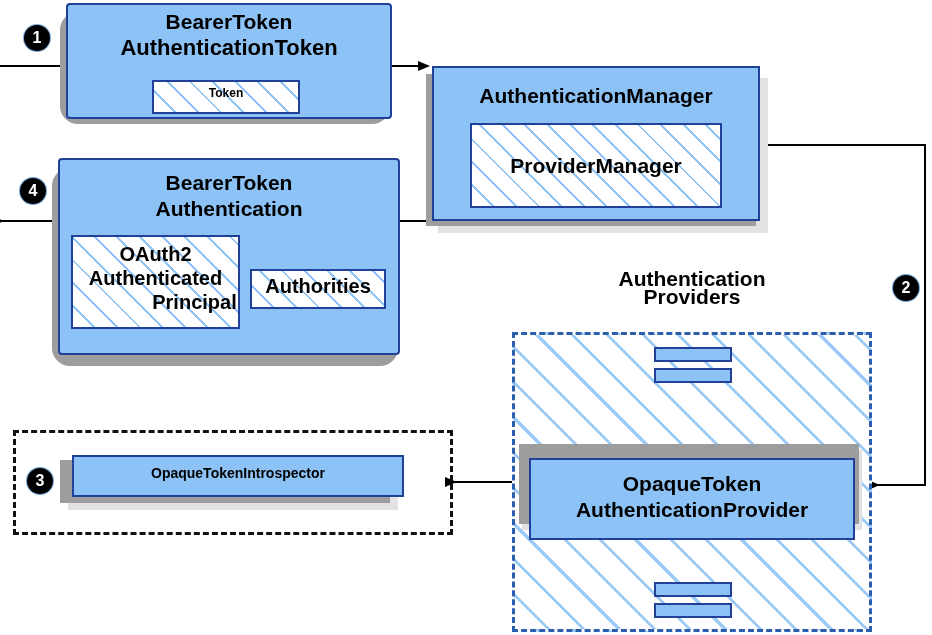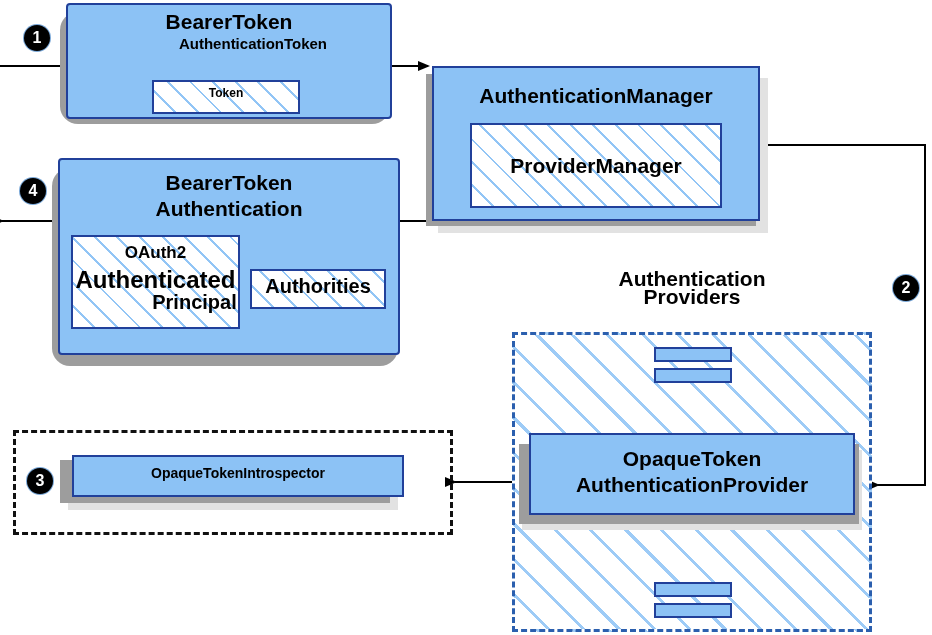--- a/index.html
+++ b/index.html
@@ -90,21 +90,21 @@
       <line x1="692" y1="392" x2="692" y2="428" stroke="#000" stroke-width="4" marker-start="url(#up)" marker-end="url(#dn)"></line>
     </g>
     <g>
       <line x1="692" y1="538" x2="692" y2="575" stroke="#000" stroke-width="4" marker-start="url(#up)" marker-end="url(#dn)"></line>
     </g>
   </svg>
 
   <div class="shadow-dk" style="left:60px;top:12px;width:330px;height:112px;border-radius:18px;"></div>
   <div class="bluebox rounded" style="left:66px;top:3px;width:326px;height:116px;">
     <div class="lbl" style="left:0;top:5px;width:100%;font-size:21px;">BearerToken</div>
-    <div class="lbl" style="left:0;top:31px;width:100%;font-size:15px;margin-left:24px;">AuthenticationToken</div>
+    <div class="lbl" style="left:0;top:31px;width:100%;font-size:22px;">AuthenticationToken</div>
   </div>
   <div class="hatch" style="left:152px;top:80px;width:148px;height:34px;">
     <div class="lbl" style="left:0;top:5px;width:100%;font-size:12px;">Token</div>
   </div>
   <div class="badge" style="left:24px;top:25px;">1</div>
 
   <div class="shadow-lt" style="left:438px;top:78px;width:330px;height:155px;"></div>
   <div class="shadow-dk" style="left:426px;top:74px;width:330px;height:152px;"></div>
   <div class="bluebox" style="left:432px;top:66px;width:328px;height:155px;">
     <div class="lbl" style="left:0;top:16px;width:100%;font-size:21px;">AuthenticationManager</div>
@@ -112,40 +112,40 @@
   <div class="hatch" style="left:470px;top:123px;width:252px;height:85px;">
     <div class="lbl" style="left:0;top:29px;width:100%;font-size:21px;">ProviderManager</div>
   </div>
 
   <div class="shadow-dk" style="left:52px;top:168px;width:346px;height:198px;border-radius:18px;"></div>
   <div class="bluebox rounded" style="left:58px;top:158px;width:342px;height:197px;">
     <div class="lbl" style="left:0;top:11px;width:100%;font-size:21px;">BearerToken</div>
     <div class="lbl" style="left:0;top:37px;width:100%;font-size:21px;">Authentication</div>
   </div>
   <div class="hatch" style="left:71px;top:235px;width:169px;height:94px;">
-    <div class="lbl" style="left:0;top:6px;width:100%;font-size:17px;">OAuth2</div>
-    <div class="lbl" style="left:0;top:30px;width:100%;font-size:24px;">Authenticated</div>
+    <div class="lbl" style="left:0;top:6px;width:100%;font-size:20px;">OAuth2</div>
+    <div class="lbl" style="left:0;top:30px;width:100%;font-size:20px;">Authenticated</div>
     <div class="lbl" style="left:0;top:54px;width:100%;font-size:20px;padding-left:39px;">Principal</div>
   </div>
   <div class="hatch" style="left:250px;top:269px;width:136px;height:40px;">
     <div class="lbl" style="left:0;top:4px;width:100%;font-size:20px;">Authorities</div>
   </div>
   <div class="badge" style="left:20px;top:178px;">4</div>
 
   <div class="lbl" style="left:512px;top:267px;width:360px;font-size:21px;">Authentication</div>
   <div class="lbl" style="left:512px;top:285px;width:360px;font-size:21px;">Providers</div>
 
   <div class="dashed-hatch" style="left:512px;top:332px;width:360px;height:300px;"></div>
 
   <div class="bar" style="left:654px;top:347px;width:78px;height:15px;"></div>
   <div class="bar" style="left:654px;top:368px;width:78px;height:15px;"></div>
 
   <div class="shadow-lt" style="left:522px;top:450px;width:340px;height:80px;"></div>
   <div class="shadow-dk" style="left:519px;top:444px;width:340px;height:80px;"></div>
-  <div class="bluebox" style="left:529px;top:433px;width:326px;height:82px;">
+  <div class="bluebox" style="left:529px;top:458px;width:326px;height:82px;">
     <div class="lbl" style="left:0;top:12px;width:100%;font-size:21px;">OpaqueToken</div>
     <div class="lbl" style="left:0;top:38px;width:100%;font-size:21px;">AuthenticationProvider</div>
   </div>
 
   <div class="bar" style="left:654px;top:582px;width:78px;height:15px;"></div>
   <div class="bar" style="left:654px;top:603px;width:78px;height:15px;"></div>
 
   <div class="badge" style="left:893px;top:275px;">2</div>
 
   <div class="dashed-plain" style="left:13px;top:430px;width:440px;height:105px;"></div>

